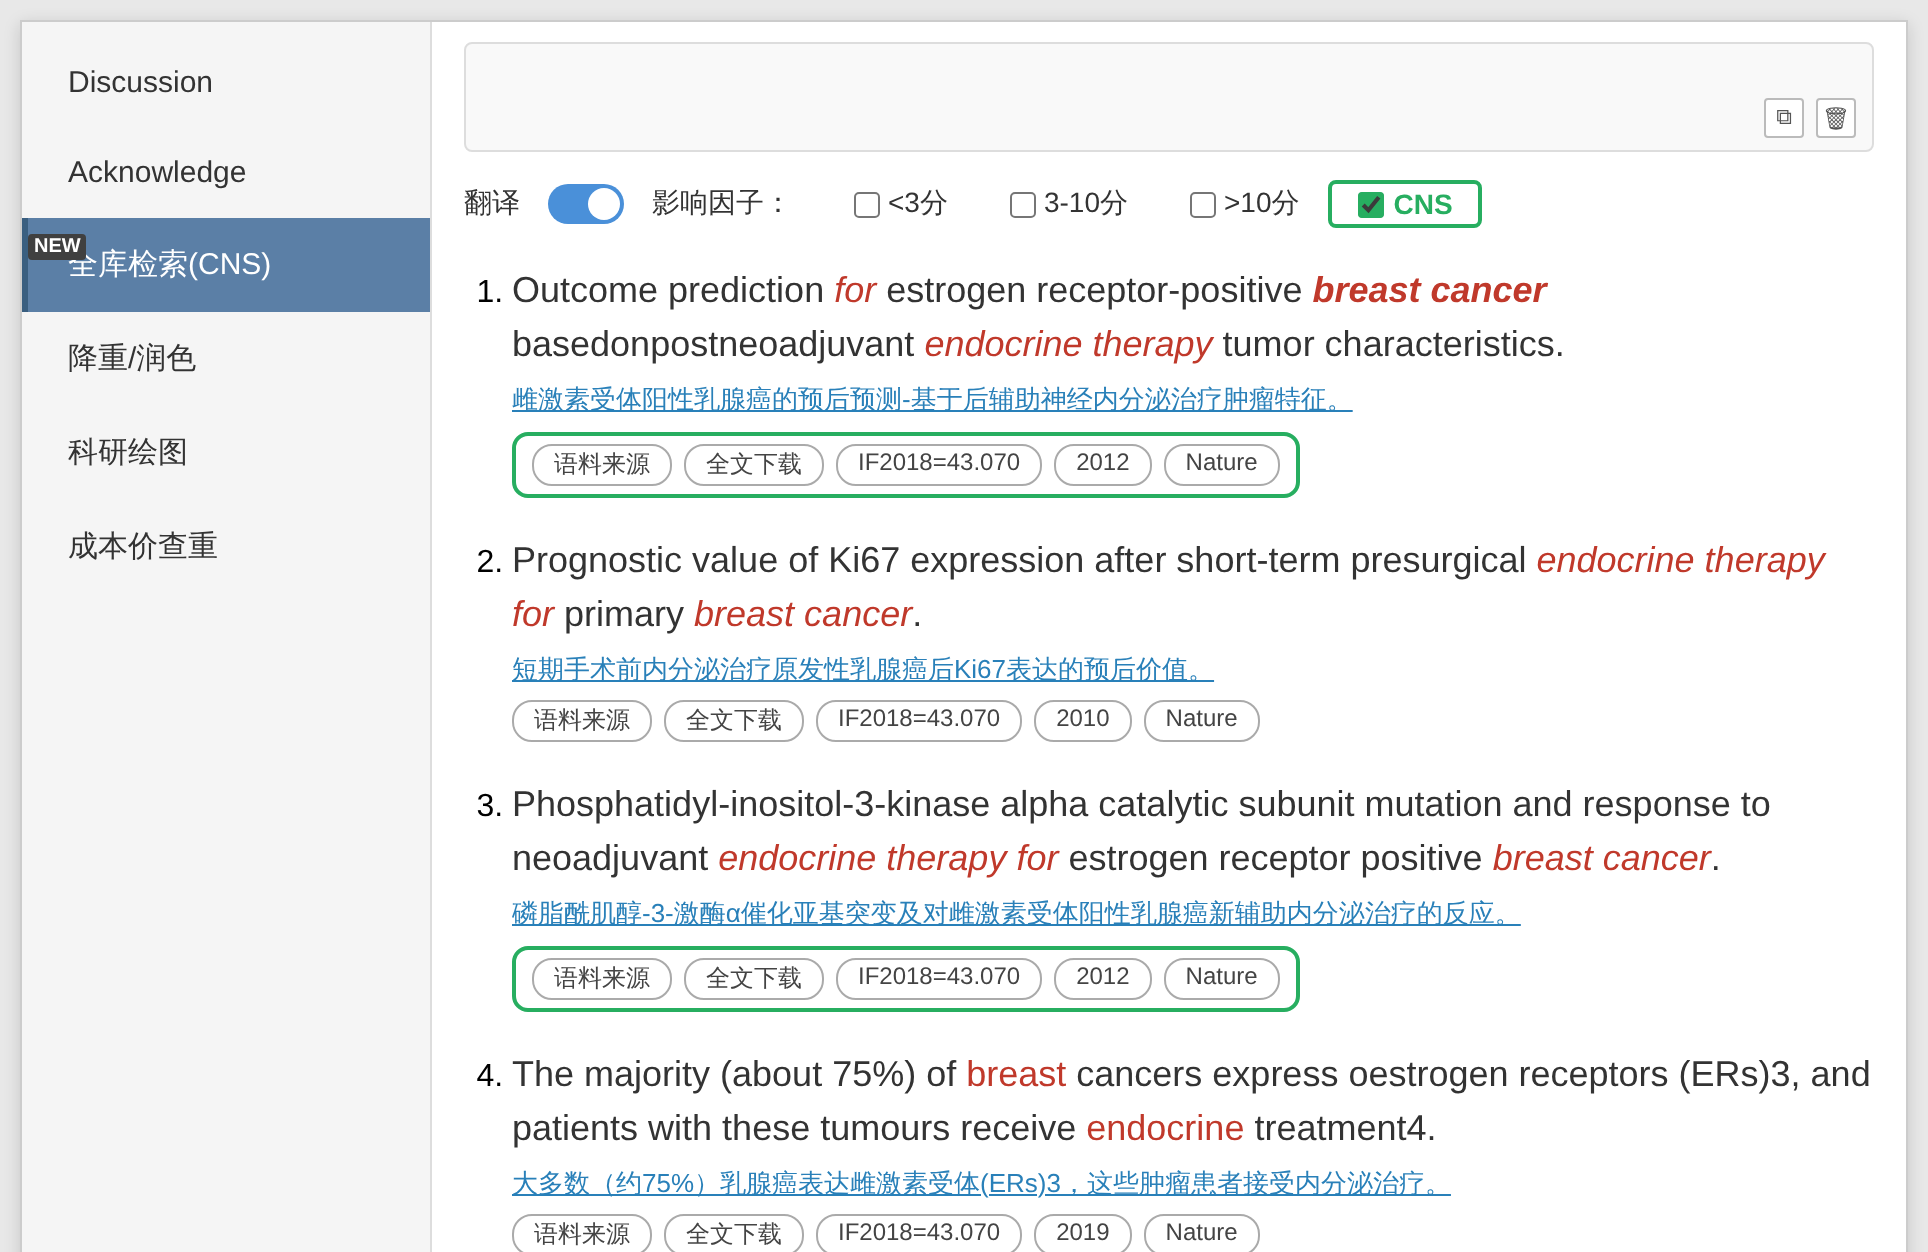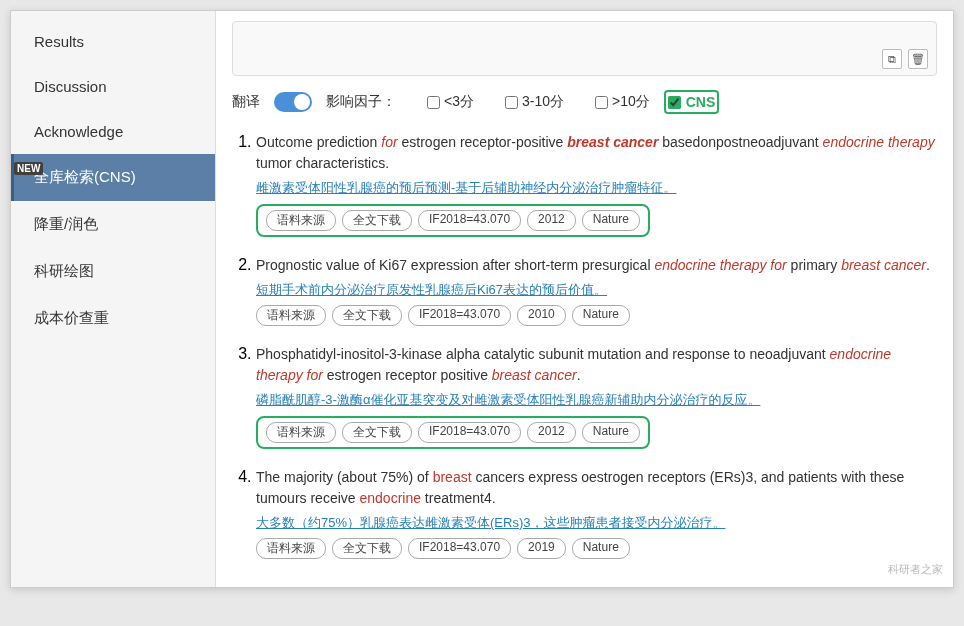--- a/index.html
+++ b/index.html
@@ -127,38 +127,38 @@
       align-items: center;
       gap: 4px;
       font-size: 14px;
       color: #333;
       padding-left: 17px;
     }
     .filter-option input[type=checkbox] { cursor: pointer; }
     .cns-box {
       border: 2px solid #27ae60;
       border-radius: 4px;
-      padding: 2px 2px;
+      padding: 2px 13px;
       display: flex;
       align-items: center;
       gap: 5px;
       background: #fff;
     }
     .cns-box input[type=checkbox] { accent-color: #27ae60; }
     .cns-label { font-size: 14px; font-weight: bold; color: #27ae60; }
     
     .results-list {
       list-style: decimal;
       padding-left: 24px;
     }
     .result-item {
       margin-bottom: 18px;
     }
     .result-title {
-      font-size: 14px;
+      font-size: 18px;
       color: #333;
       line-height: 1.5;
       margin-bottom: 4px;
     }
     .result-translation {
       font-size: 13px;
       color: #2980b9;
       margin-bottom: 6px;
       line-height: 1.5;
     }
@@ -190,21 +190,20 @@
     }
   </style>
 </head>
 <body>
 
 <div class="container">
 
   <div class="sidebar">
 
     <div id="sidebar-items">
-        <div class="sidebar-item">Results</div>
         <div class="sidebar-item">Discussion</div>
         <div class="sidebar-item">Acknowledge</div>
         <div class="sidebar-item active"><span class="new-badge">NEW</span>全库检索(CNS)</div>
         <div class="sidebar-item">降重/润色</div>
         <div class="sidebar-item">科研绘图</div>
         <div class="sidebar-item">成本价查重</div>
       </div>
   </div>
 
   <div class="main main-wrapper">

